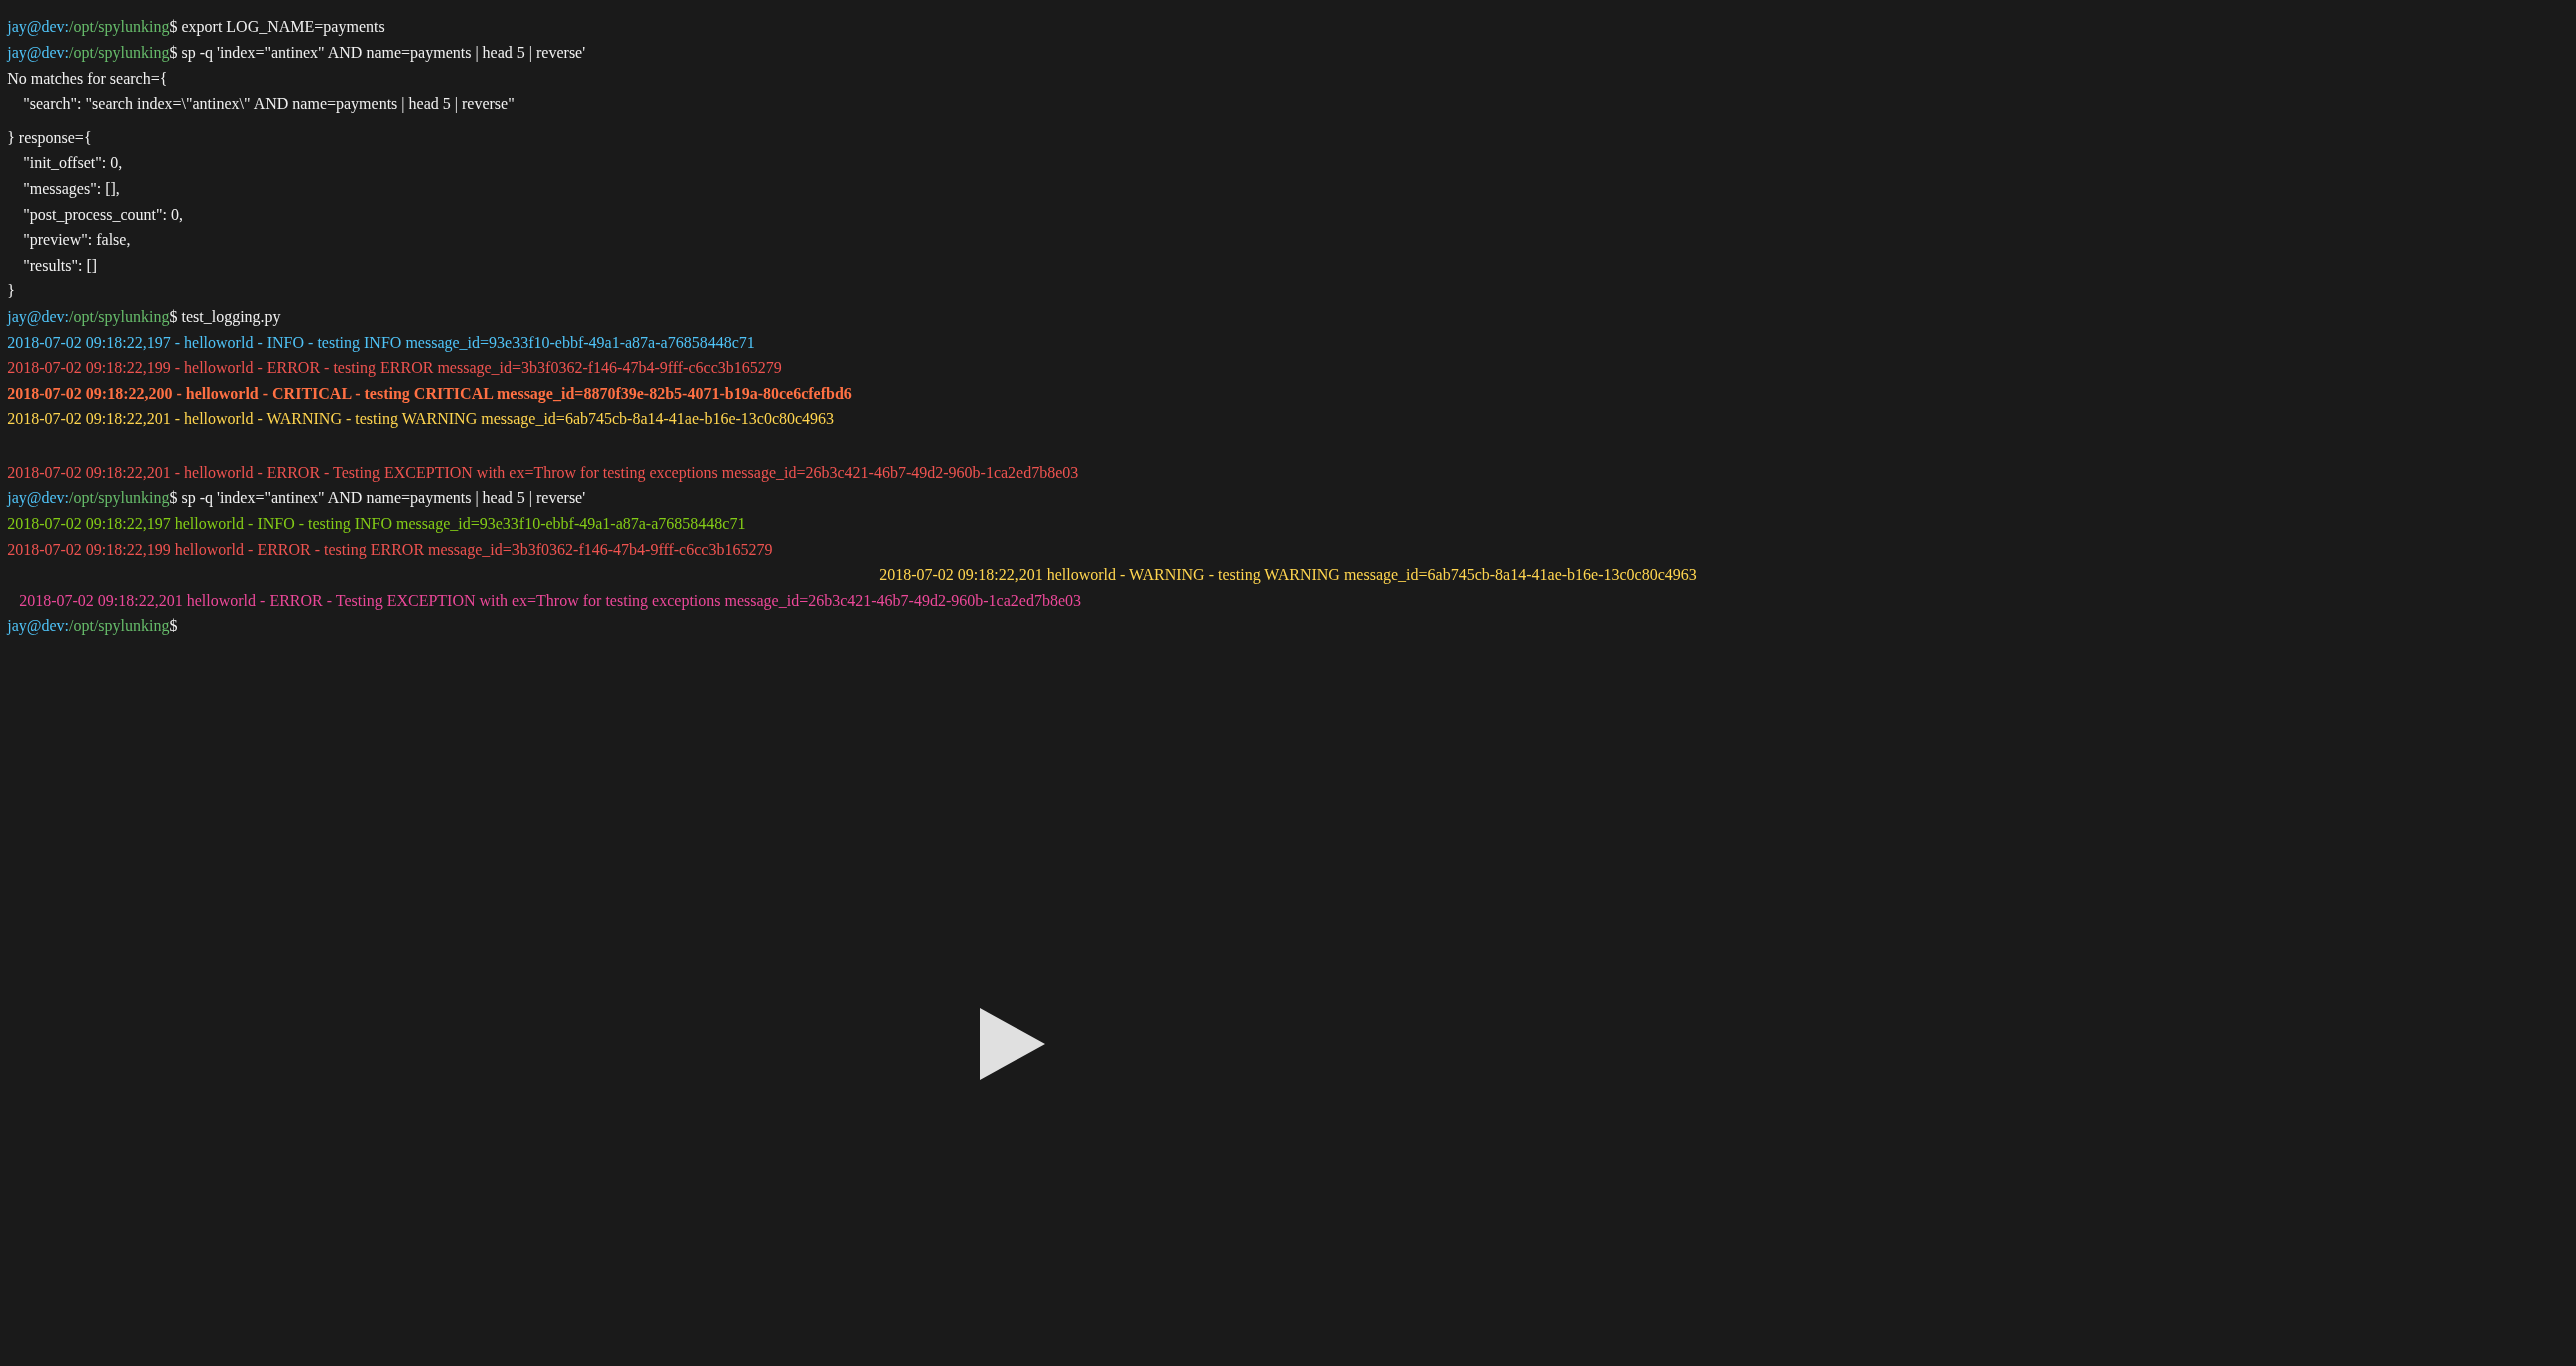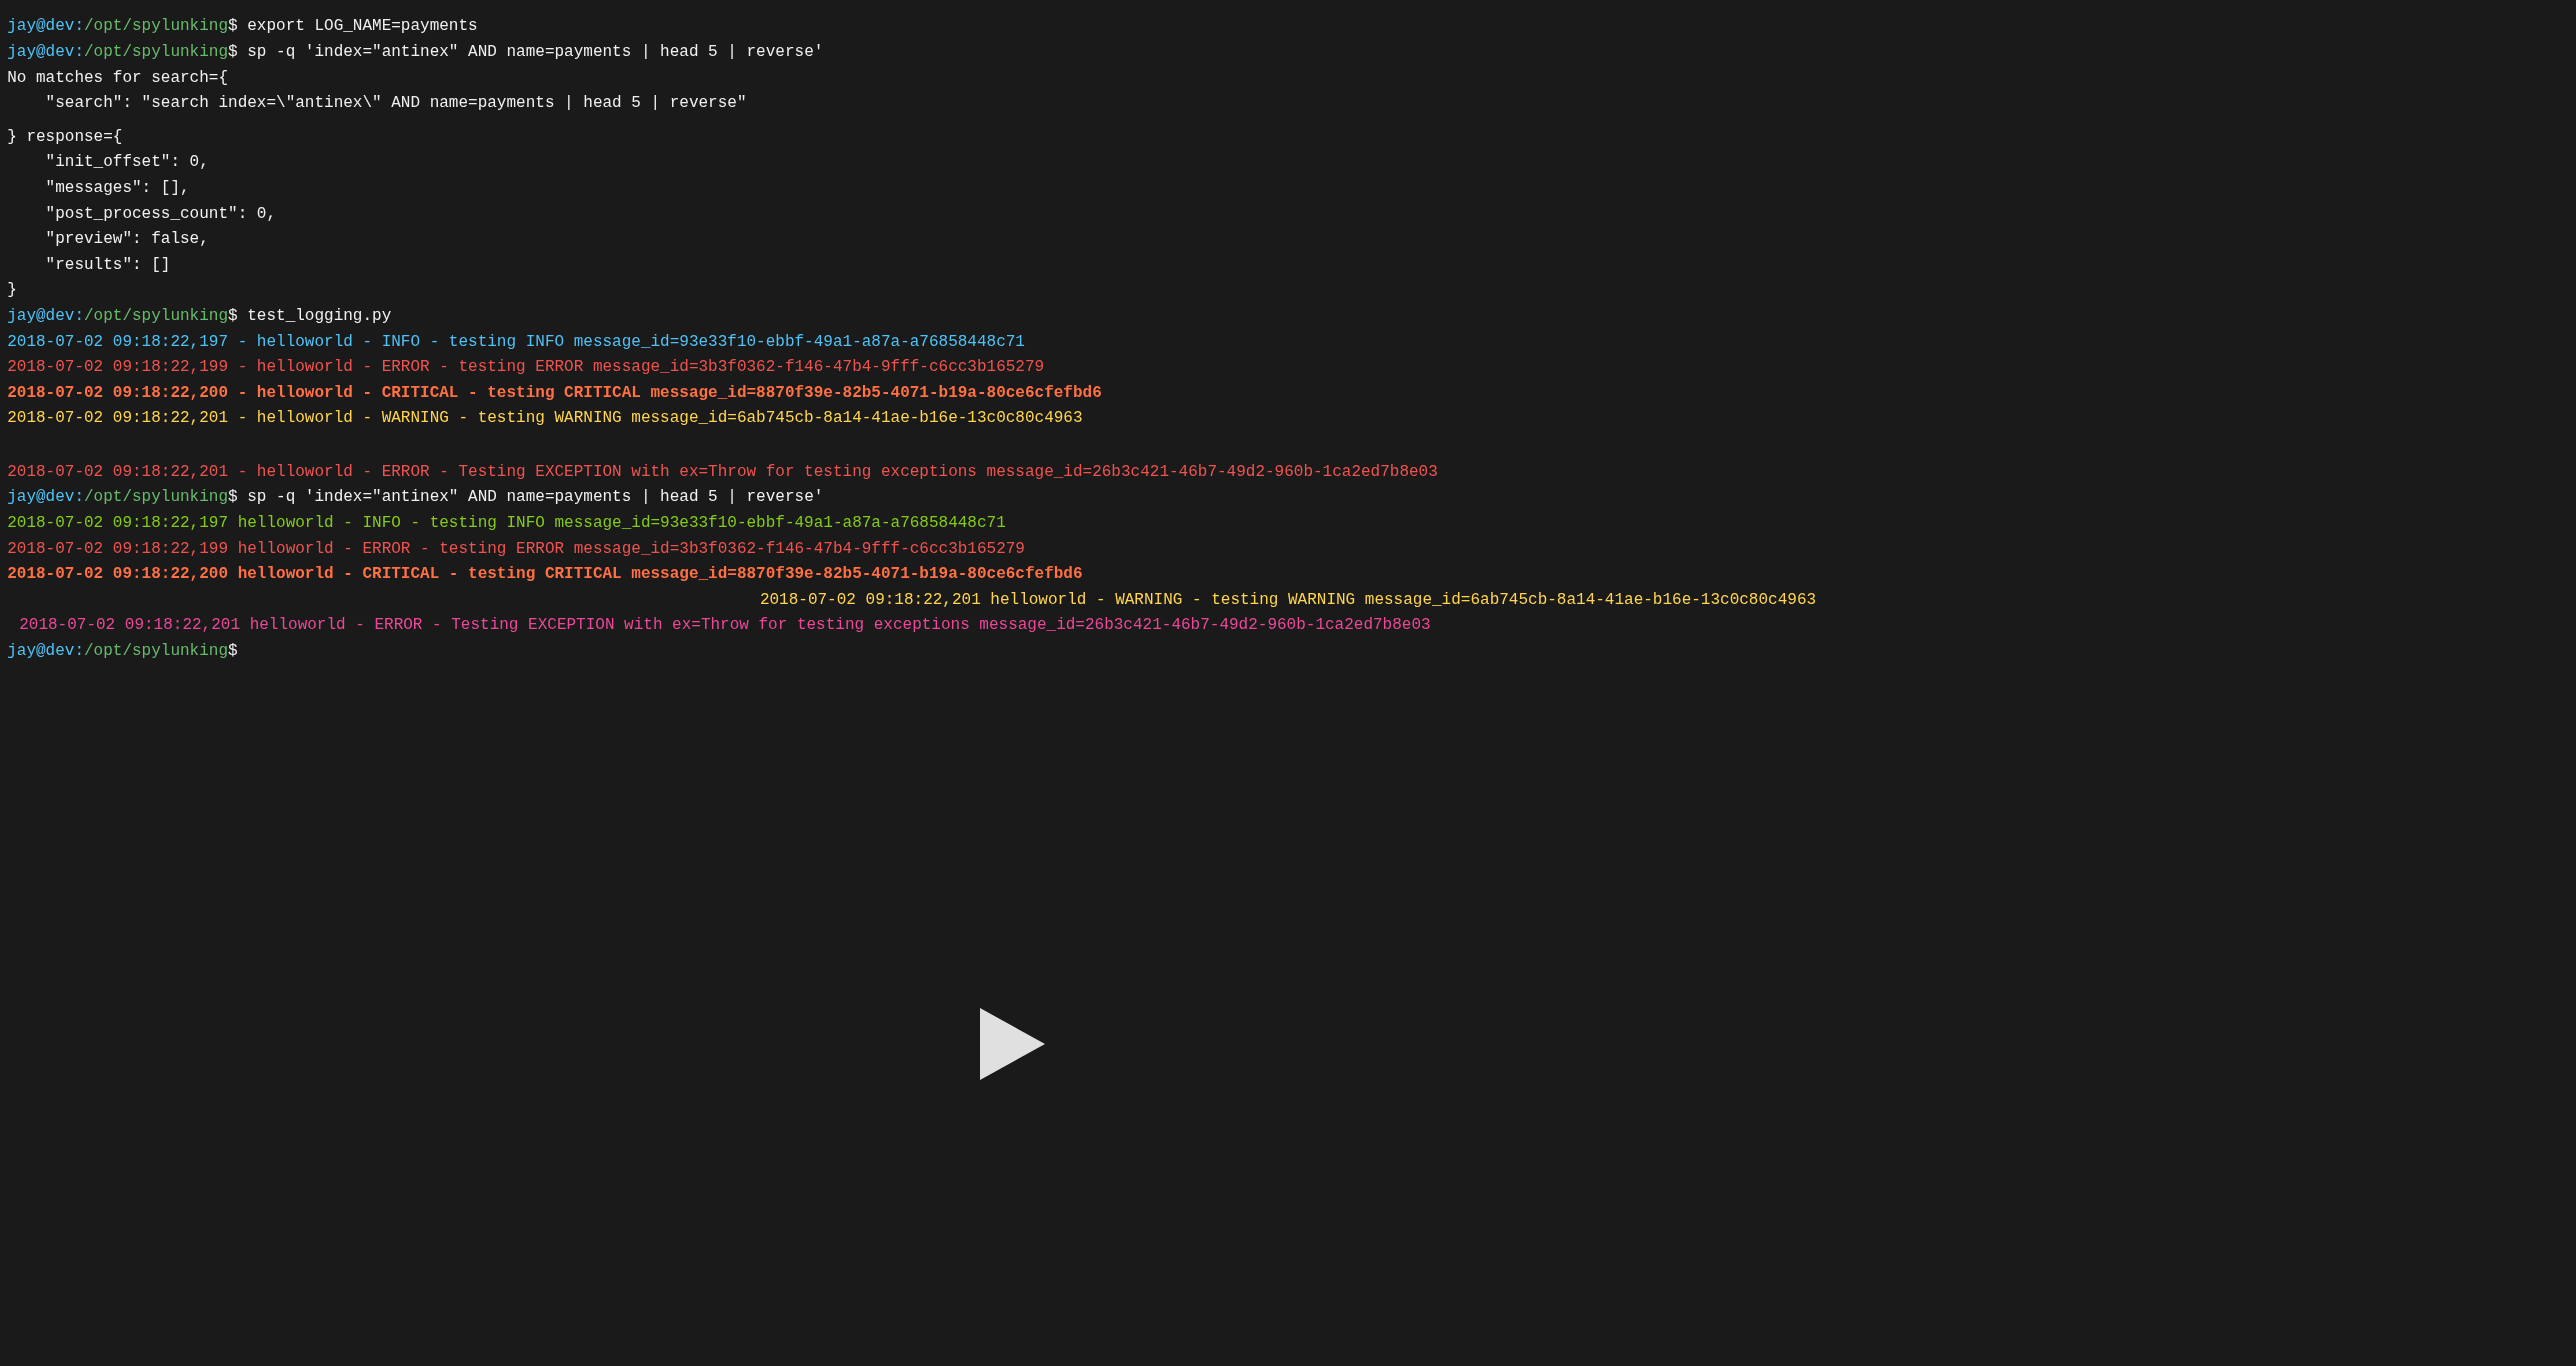--- a/index.html
+++ b/index.html
@@ -23,20 +23,21 @@
       width: 100%;
       height: 100%;
       background-color: #1a1a1a;
       position: relative;
     }
 
     .line {
       white-space: pre;
       line-height: 1.6;
       font-size: 16px;
+      font-family: Liberation Serif, serif;
     }
 
     .play-icon {
       position: absolute;
       bottom: 273px;
       left: 969px;
       width: 72px;
       height: 72px;
       display: flex;
       align-items: center;
@@ -69,21 +70,20 @@
       <div class="line" style="color: rgb(240, 240, 240);">}</div>
       <div class="line"><span style="color: rgb(79, 195, 247);">jay@dev:</span><span style="color: rgb(102, 187, 106);">/opt/spylunking</span><span style="color: rgb(240, 240, 240);">$ </span><span style="color: rgb(240, 240, 240);">test_logging.py</span></div>
       <div class="line" style="color: rgb(79, 195, 247);">2018-07-02 09:18:22,197 - helloworld - INFO - testing INFO message_id=93e33f10-ebbf-49a1-a87a-a76858448c71</div>
       <div class="line" style="color: rgb(239, 83, 80);">2018-07-02 09:18:22,199 - helloworld - ERROR - testing ERROR message_id=3b3f0362-f146-47b4-9fff-c6cc3b165279</div>
       <div class="line" style="color: rgb(255, 112, 67); font-weight: bold;">2018-07-02 09:18:22,200 - helloworld - CRITICAL - testing CRITICAL message_id=8870f39e-82b5-4071-b19a-80ce6cfefbd6</div>
       <div class="line" style="color: rgb(255, 213, 79);">2018-07-02 09:18:22,201 - helloworld - WARNING - testing WARNING message_id=6ab745cb-8a14-41ae-b16e-13c0c80c4963</div>
       <div class="line" style="color: rgb(239, 83, 80); margin-top: 28px;">2018-07-02 09:18:22,201 - helloworld - ERROR - Testing EXCEPTION with ex=Throw for testing exceptions message_id=26b3c421-46b7-49d2-960b-1ca2ed7b8e03</div>
       <div class="line"><span style="color: rgb(79, 195, 247);">jay@dev:</span><span style="color: rgb(102, 187, 106);">/opt/spylunking</span><span style="color: rgb(240, 240, 240);">$ </span><span style="color: rgb(240, 240, 240);">sp -q 'index="antinex" AND name=payments | head 5 | reverse'</span></div>
       <div class="line" style="color: #84cc16;">2018-07-02 09:18:22,197 helloworld - INFO - testing INFO message_id=93e33f10-ebbf-49a1-a87a-a76858448c71</div>
       <div class="line" style="color: rgb(239, 83, 80);">2018-07-02 09:18:22,199 helloworld - ERROR - testing ERROR message_id=3b3f0362-f146-47b4-9fff-c6cc3b165279</div>
-      <div class="line" style="color: rgb(255, 112, 67); font-weight: bold;">2018-07-02 09:18:22,200 helloworld - CRITICAL - testing CRITICAL message_id=8870f39e-82b5-4071-b19a-80ce6cfefbd6</div>
       <div class="line" style="color: rgb(255, 213, 79); text-align: center;">2018-07-02 09:18:22,201 helloworld - WARNING - testing WARNING message_id=6ab745cb-8a14-41ae-b16e-13c0c80c4963</div>
       <div class="line" style="color: #ec4899; margin-left: 12px;">2018-07-02 09:18:22,201 helloworld - ERROR - Testing EXCEPTION with ex=Throw for testing exceptions message_id=26b3c421-46b7-49d2-960b-1ca2ed7b8e03</div>
       <div class="line"><span style="color: rgb(79, 195, 247);">jay@dev:</span><span style="color: rgb(102, 187, 106);">/opt/spylunking</span><span style="color: rgb(240, 240, 240);">$</span></div>
     </div>
 
   <div class="play-icon">
     <div class="play-triangle"></div>
   </div>
 </div>
 

